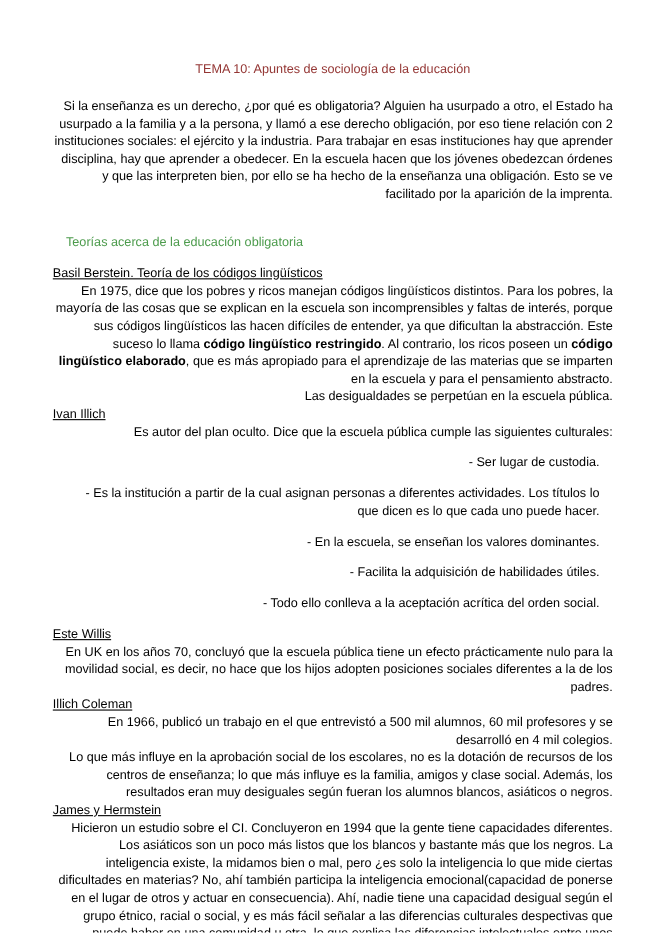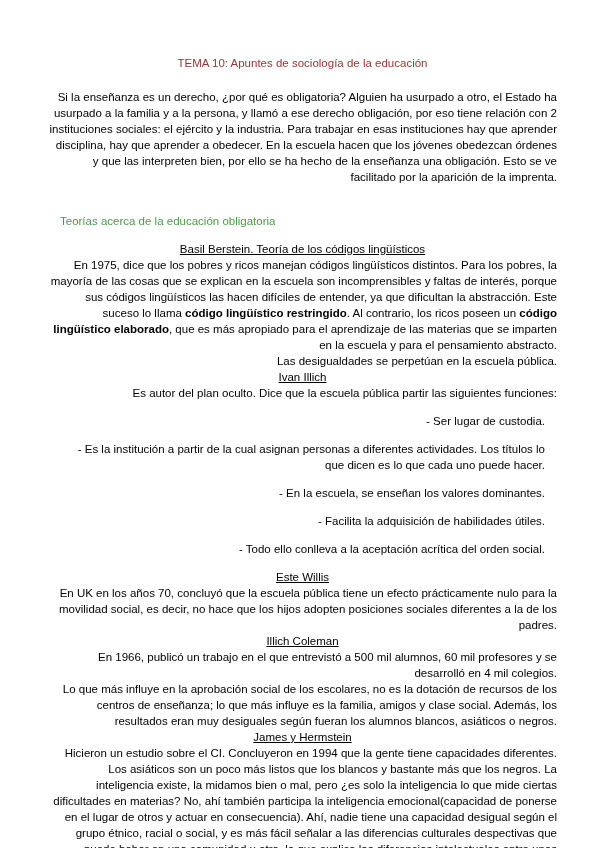--- a/index.html
+++ b/index.html
@@ -41,21 +41,20 @@
     margin: 12px;
     font-size: 11.5px;
     font-weight: 400;
     color: var(--section-heading-color, #4c9b4c);
   }
   .sub-heading {
     margin: 0;
     font-size: 11.5px;
     font-weight: 400;
     text-decoration: underline;
-    text-align: center;
   }
   .bold-term {
     font-weight: 700;
   }
   .list-line {
     margin: 12px;
   }
 </style>
 </head>
 <body>
@@ -68,21 +67,21 @@
 
   <div class="blank-line"></div>
 
   <h2 class="section-heading">Teorías acerca de la educación obligatoria</h2>
 
   <h3 class="sub-heading">Basil Berstein. Teoría de los códigos lingüísticos</h3>
   <p class="para"><span>En 1975, dice que los pobres y ricos manejan códigos lingüísticos distintos. Para los pobres, la mayoría de las cosas que se explican en la escuela son incomprensibles y faltas de interés, porque sus códigos lingüísticos las hacen difíciles de entender, ya que dificultan la abstracción. Este suceso lo llama </span><span class="bold-term">código lingüístico restringido</span><span>. Al contrario, los ricos poseen un </span><span class="bold-term">código lingüístico elaborado</span><span>, que es más apropiado para el aprendizaje de las materias que se imparten en la escuela y para el pensamiento abstracto.</span></p>
   <p class="para">Las desigualdades se perpetúan en la escuela pública.</p>
 
   <h3 class="sub-heading">Ivan Illich</h3>
-  <p class="para">Es autor del plan oculto. Dice que la escuela pública partir las siguientes funciones:</p>
+  <p class="para">Es autor del plan oculto. Dice que la escuela pública cumple las siguientes culturales:</p>
   <p class="para list-line">- Ser lugar de custodia.</p>
   <p class="para list-line">- Es la institución a partir de la cual asignan personas a diferentes actividades. Los títulos lo que dicen es lo que cada uno puede hacer.</p>
   <p class="para list-line">- En la escuela, se enseñan los valores dominantes.</p>
   <p class="para list-line">- Facilita la adquisición de habilidades útiles.</p>
   <p class="para list-line">- Todo ello conlleva a la aceptación acrítica del orden social.</p>
 
   <h3 class="sub-heading">Este Willis</h3>
   <p class="para">En UK en los años 70, concluyó que la escuela pública tiene un efecto prácticamente nulo para la movilidad social, es decir, no hace que los hijos adopten posiciones sociales diferentes a la de los padres.</p>
 
   <h3 class="sub-heading">Illich Coleman</h3>

